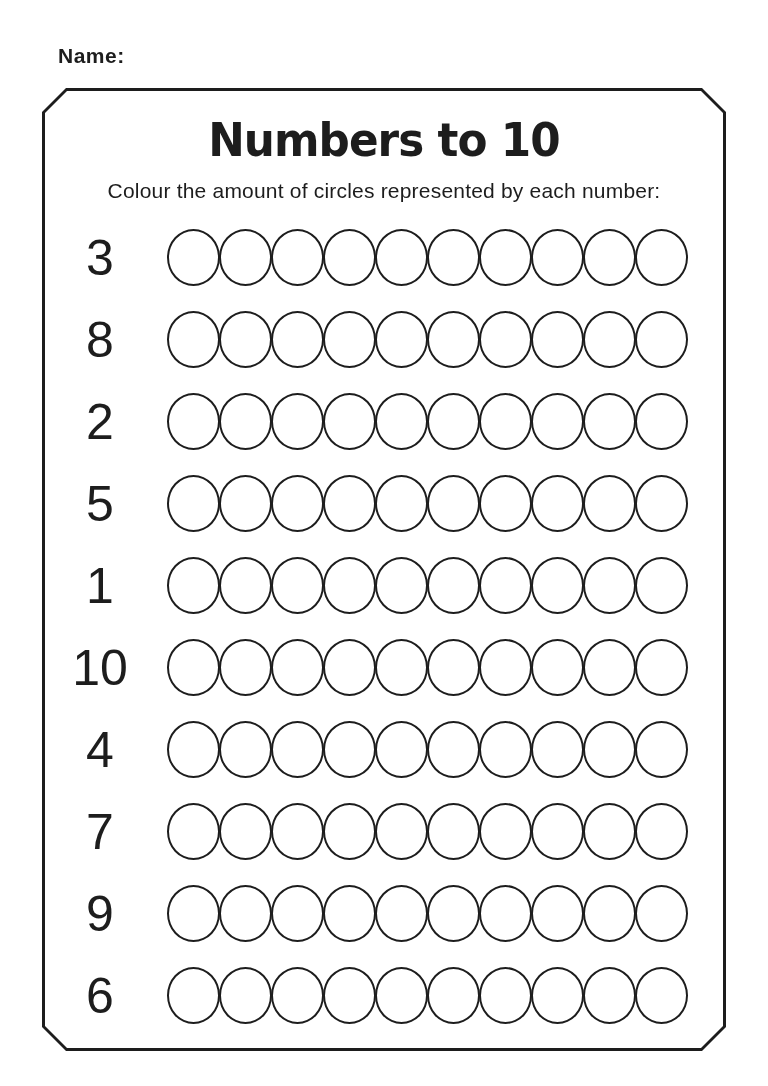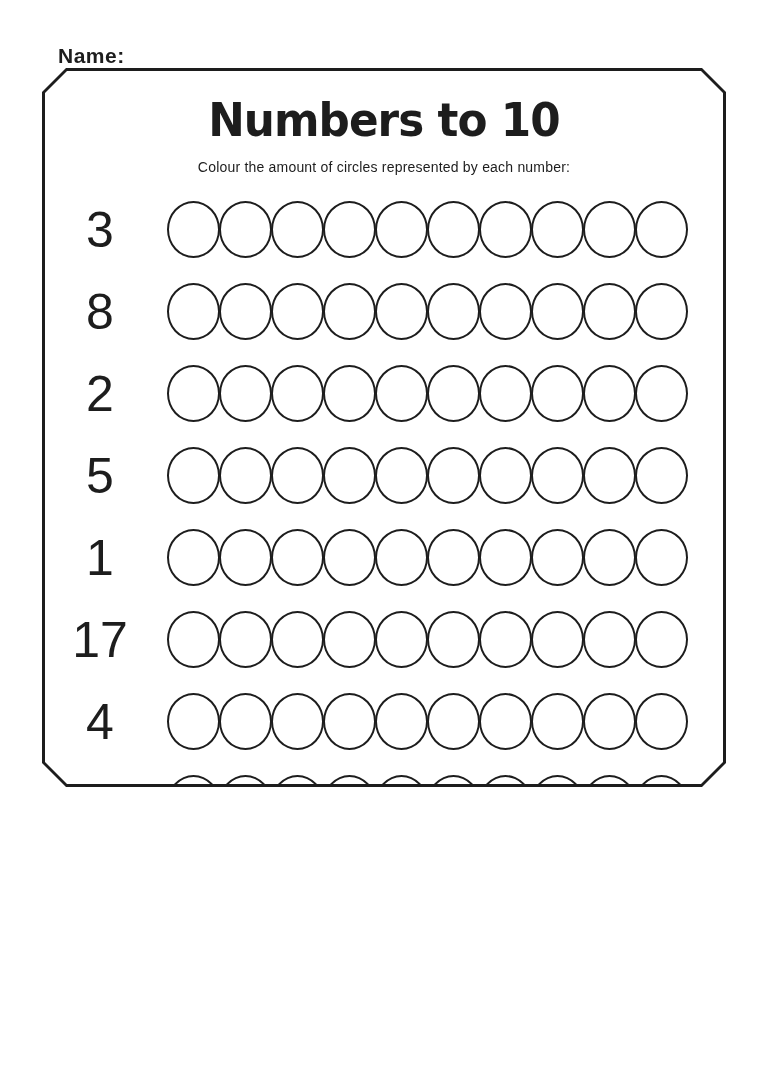--- a/index.html
+++ b/index.html
@@ -22,23 +22,23 @@
     top: 44px;
     font-size: 21px;
     font-weight: 700;
     letter-spacing: 0.5px;
     color: var(--ink);
   }
   
   .frame {
     position: absolute;
     left: 42px;
-    top: 68px;
+    top: 88px;
     width: 684px;
-    height: 719px;
+    height: 963px;
     background: var(--ink);
     clip-path: polygon(
       24px 0, calc(100% - 24px) 0,
       100% 24px, 100% calc(100% - 24px),
       calc(100% - 24px) 100%, 24px 100%,
       0 calc(100% - 24px), 0 24px
     );
   }
   .frame-inner {
     position: absolute;
@@ -59,21 +59,21 @@
     font-size: 46px;
     line-height: 1.0;
     letter-spacing: -1px;
     transform: scaleX(0.95);
     transform-origin: 50% 50%;
     color: var(--ink);
   }
   .instruction {
     margin-top: 16px;
     text-align: center;
-    font-size: 14px;
+    font-size: 21px;
     font-weight: 400;
     letter-spacing: 0.2px;
     color: var(--ink);
   }
   .rows {
     margin-top: 26px;
     padding-left: 10px;
   }
   .row {
     display: flex;
@@ -187,21 +187,21 @@
             <div class="circle"></div>
             <div class="circle"></div>
             <div class="circle"></div>
             <div class="circle"></div>
             <div class="circle"></div>
             <div class="circle"></div>
           </div>
   </div>
 
   <div class="row">
-    <div class="num">17</div>
+    <div class="num">10</div>
     <div class="circles">
             <div class="circle"></div>
             <div class="circle"></div>
             <div class="circle"></div>
             <div class="circle"></div>
             <div class="circle"></div>
             <div class="circle"></div>
             <div class="circle"></div>
             <div class="circle"></div>
             <div class="circle"></div>

